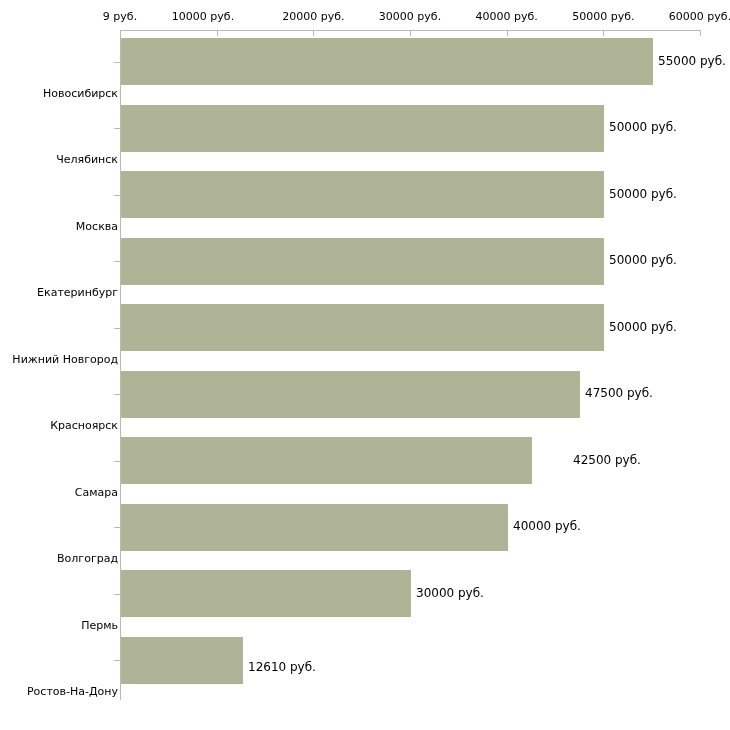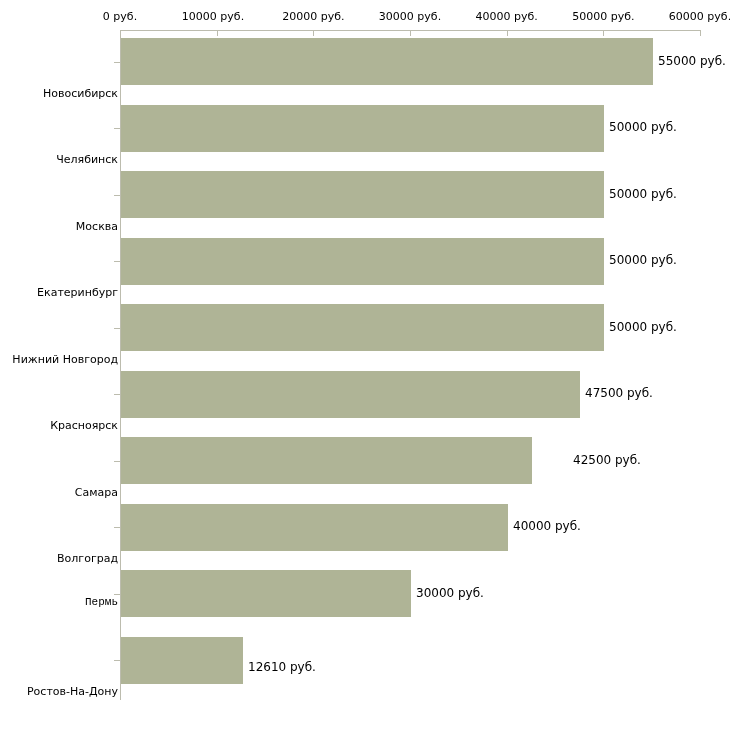--- a/index.html
+++ b/index.html
@@ -87,23 +87,23 @@
 <body>
 
 <div id="chart-root">
 
   <div class="axis-line-x"></div>
 
   <div class="axis-line-y"></div>
 
   <div id="xticks-layer">
       <div class="xtick" style="left: 120px;"></div>
-      <div class="xtick-label" style="left: 120px;">0 руб.</div>
+      <div class="xtick-label" style="left: 120px;">9 руб.</div>
       <div class="xtick" style="left: 216.667px;"></div>
-      <div class="xtick-label" style="left: 213px;">10000 руб.</div>
+      <div class="xtick-label" style="left: 203px;">10000 руб.</div>
       <div class="xtick" style="left: 313.333px;"></div>
       <div class="xtick-label" style="left: 313.333px;">20000 руб.</div>
       <div class="xtick" style="left: 410px;"></div>
       <div class="xtick-label" style="left: 410px;">30000 руб.</div>
       <div class="xtick" style="left: 506.667px;"></div>
       <div class="xtick-label" style="left: 506.667px;">40000 руб.</div>
       <div class="xtick" style="left: 603.333px;"></div>
       <div class="xtick-label" style="left: 603.333px;">50000 руб.</div>
       <div class="xtick" style="left: 700px;"></div>
       <div class="xtick-label" style="left: 700px;">60000 руб.</div>
@@ -120,21 +120,21 @@
       <div class="cat-label" style="top: 255px;">Екатеринбург</div>
       <div class="ytick" style="top: 328px;"></div>
       <div class="cat-label" style="top: 322px;">Нижний Новгород</div>
       <div class="ytick" style="top: 394px;"></div>
       <div class="cat-label" style="top: 388px;">Красноярск</div>
       <div class="ytick" style="top: 461px;"></div>
       <div class="cat-label" style="top: 455px;">Самара</div>
       <div class="ytick" style="top: 527px;"></div>
       <div class="cat-label" style="top: 521px;">Волгоград</div>
       <div class="ytick" style="top: 594px;"></div>
-      <div class="cat-label" style="top: 564px; font-family: Liberation Mono, monospace;">Пермь</div>
+      <div class="cat-label" style="top: 588px;">Пермь</div>
       <div class="ytick" style="top: 660px;"></div>
       <div class="cat-label" style="top: 654px; text-align: right;">Ростов-На-Дону</div>
     </div>
 
   <div id="bars-layer">
       <div class="bar" style="top: 38px; width: 532px; height: 47px; background: rgb(175, 180, 150);"></div>
       <div class="bar-value" style="left: 658px; top: 55px;">55000 руб.</div>
       <div class="bar" style="top: 105px; width: 483px; height: 47px; background: rgb(175, 180, 150);"></div>
       <div class="bar-value" style="left: 609px; top: 121px;">50000 руб.</div>
       <div class="bar" style="top: 171px; width: 483px; height: 47px; background: rgb(175, 180, 150);"></div>

